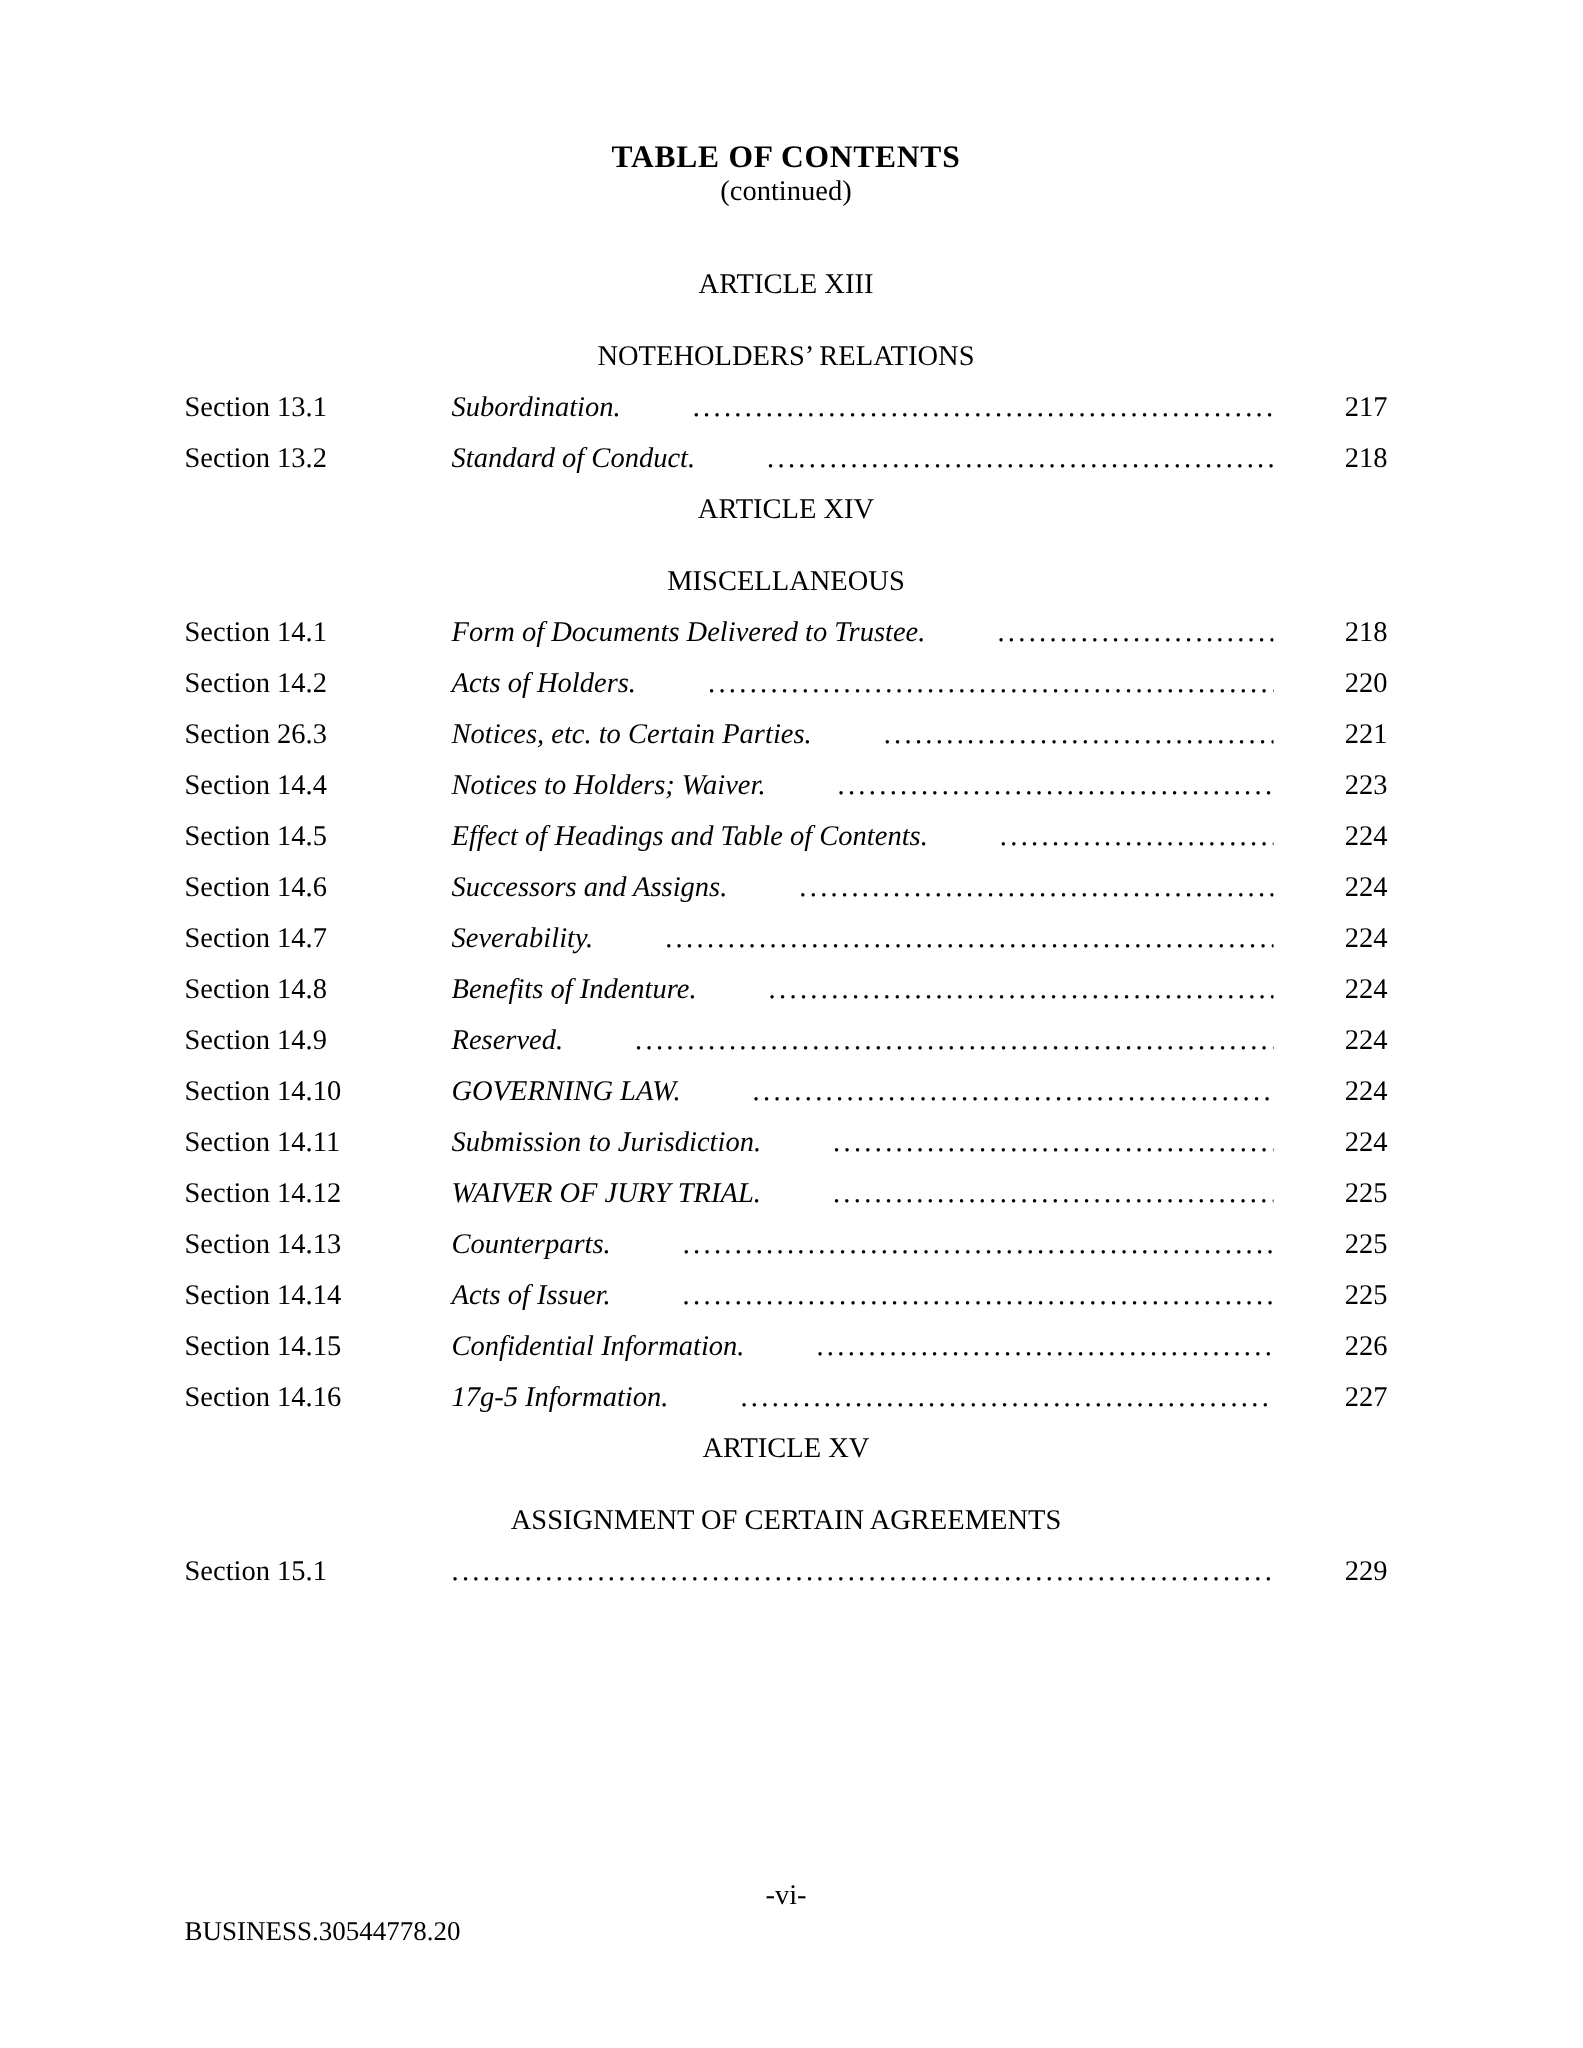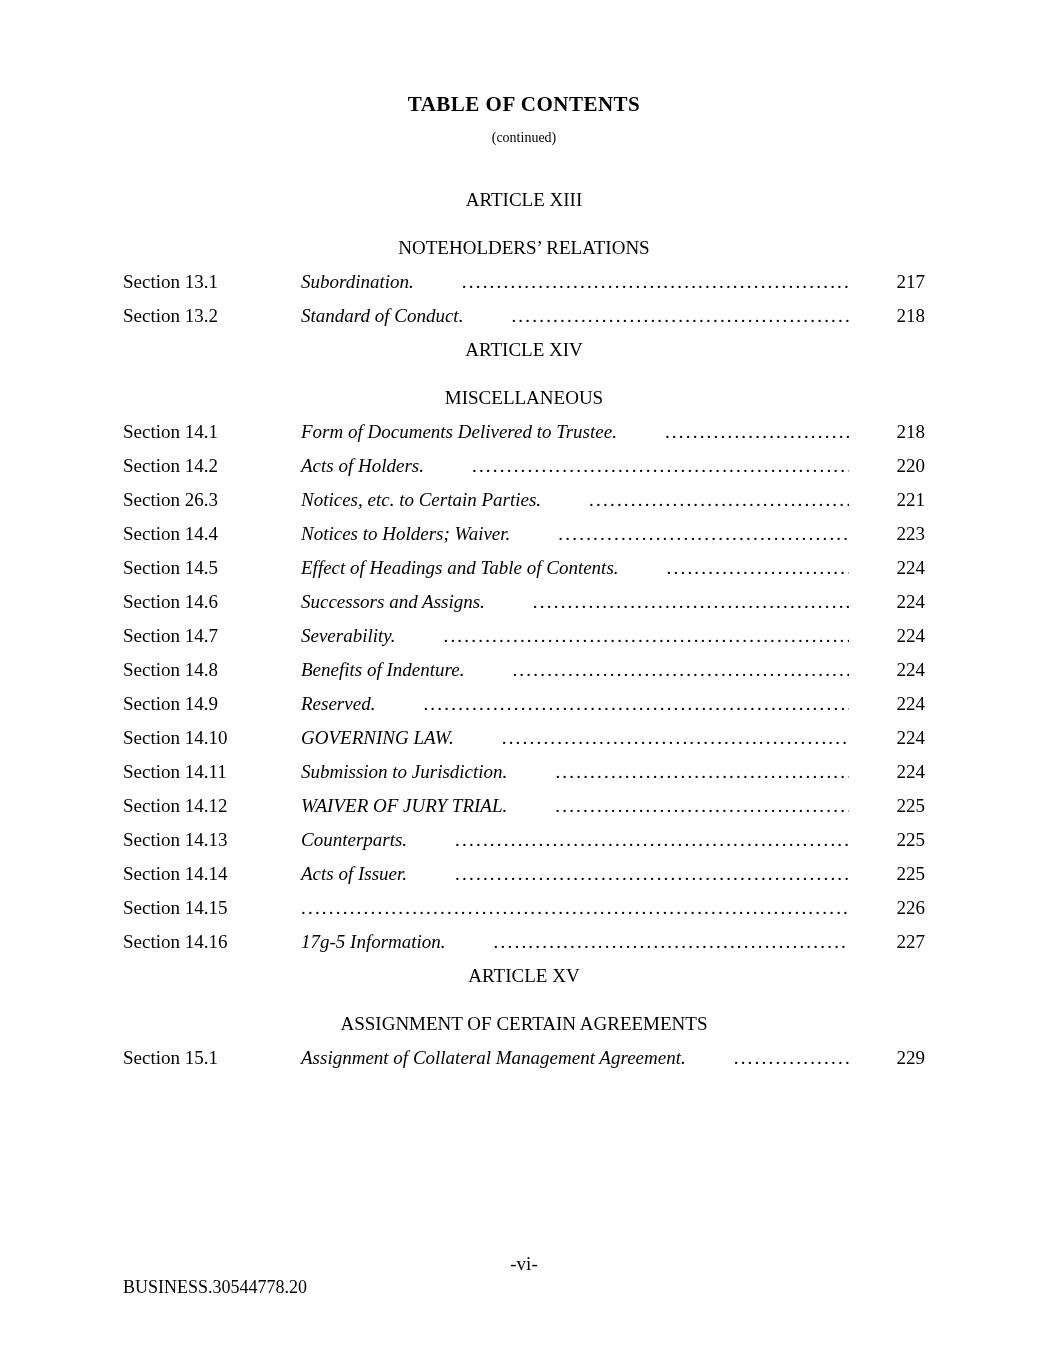--- a/index.html
+++ b/index.html
@@ -23,23 +23,23 @@
   }
   .doc-title {
     margin-top: 92px;
     text-align: center;
     font-weight: bold;
     font-size: 21px;
     line-height: 24px;
     letter-spacing: 0.5px;
   }
   .doc-subtitle {
-    margin-top: 11px;
-    text-align: center;
-    font-size: 14px;
+    margin-top: 1px;
+    text-align: center;
+    font-size: 19px;
     line-height: 22px;
   }
   .page-col-label {
     margin-top: 6px;
     text-align: right;
     font-weight: bold;
     font-size: 19px;
     line-height: 22px;
   }
   .article-heading, .article-subheading {
@@ -205,38 +205,38 @@
         <span class="toc-page">225</span>
       </div>
       <div class="toc-row">
         <span class="toc-label">Section 14.14</span>
         <span class="toc-title">Acts of Issuer.</span>
         <span class="leader"></span>
         <span class="toc-page">225</span>
       </div>
       <div class="toc-row">
         <span class="toc-label">Section 14.15</span>
+        <span class="toc-title">Confidential Information.</span>
         <span class="leader"></span>
         <span class="toc-page">226</span>
       </div>
       <div class="toc-row">
         <span class="toc-label">Section 14.16</span>
         <span class="toc-title">17g-5 Information.</span>
         <span class="leader"></span>
         <span class="toc-page">227</span>
       </div>
     </section>
 
     <section class="article">
       <div class="article-heading">ARTICLE XV</div>
       <div class="article-subheading">ASSIGNMENT OF CERTAIN AGREEMENTS</div>
 
       <div class="toc-row">
         <span class="toc-label">Section 15.1</span>
-        <span class="toc-title">Assignment of Collateral Management Agreement.</span>
         <span class="leader"></span>
         <span class="toc-page">229</span>
       </div>
     </section>
 
     <div class="footer-page-number">-vi-</div>
     <div class="footer-doc-id">BUSINESS.30544778.20</div>
 
   </div>
 </div>

